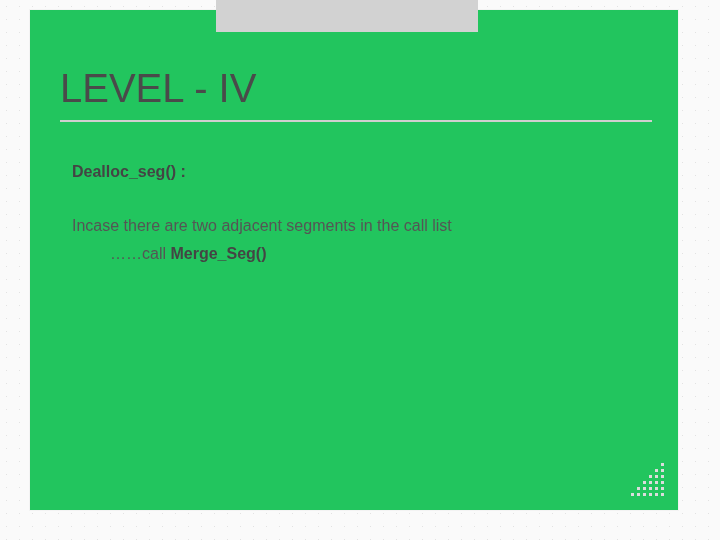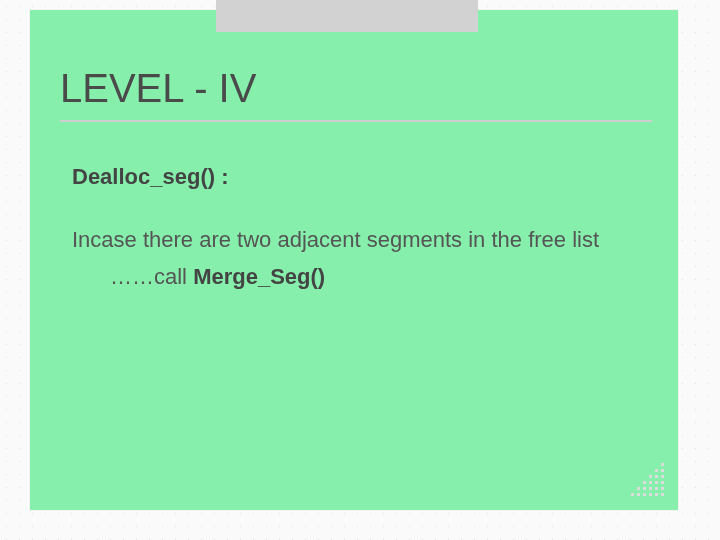--- a/index.html
+++ b/index.html
@@ -19,21 +19,21 @@
     background-position: 0 0;
     opacity: 0.7;
   }
   
   .slide {
     position: absolute;
     left: 30px;
     top: 10px;
     width: 648px;
     height: 500px;
-    background: #86efac;
+    background: #22c55e;
     box-shadow: 0 0 0 1px #f3f3f3;
     text-decoration: underline;
   }
   
   .tab {
     position: absolute;
     left: 186px;
     top: -10px;
     width: 262px;
     height: 32px;
@@ -56,21 +56,21 @@
     width: 592px;
     height: 2px;
     background: #cfcfcf;
   }
   .body {
     position: absolute;
     left: 42px;
     top: 150px;
     width: 580px;
     color: #555555;
-    font-size: 22px;
+    font-size: 16px;
     line-height: 1.5;
   }
   .bold { font-weight: 700; color: #444444; }
   .para { margin-bottom: 4px; }
   .gap { height: 26px; }
   .indent { padding-left: 38px; }
   
   .corner {
     position: absolute;
     right: 14px;
@@ -97,21 +97,21 @@
   <div class="title">LEVEL - IV</div>
   <div class="underline"></div>
 
   <div class="body">
     <div class="para">
       <span class="bold">Dealloc_seg() :</span>
     </div>
 
     <div class="gap"></div>
 
-    <div class="para">Incase there are two adjacent segments in the free list</div>
+    <div class="para">Incase there are two adjacent segments in the call list</div>
     <div class="para indent">
       <span>……call </span><span class="bold">Merge_Seg()</span>
     </div>
   </div>
 
   <div class="corner">
     <div class="dot" style="right:0;bottom:0"></div>
     <div class="dot" style="right:6px;bottom:0"></div>
     <div class="dot" style="right:12px;bottom:0"></div>
     <div class="dot" style="right:18px;bottom:0"></div>

